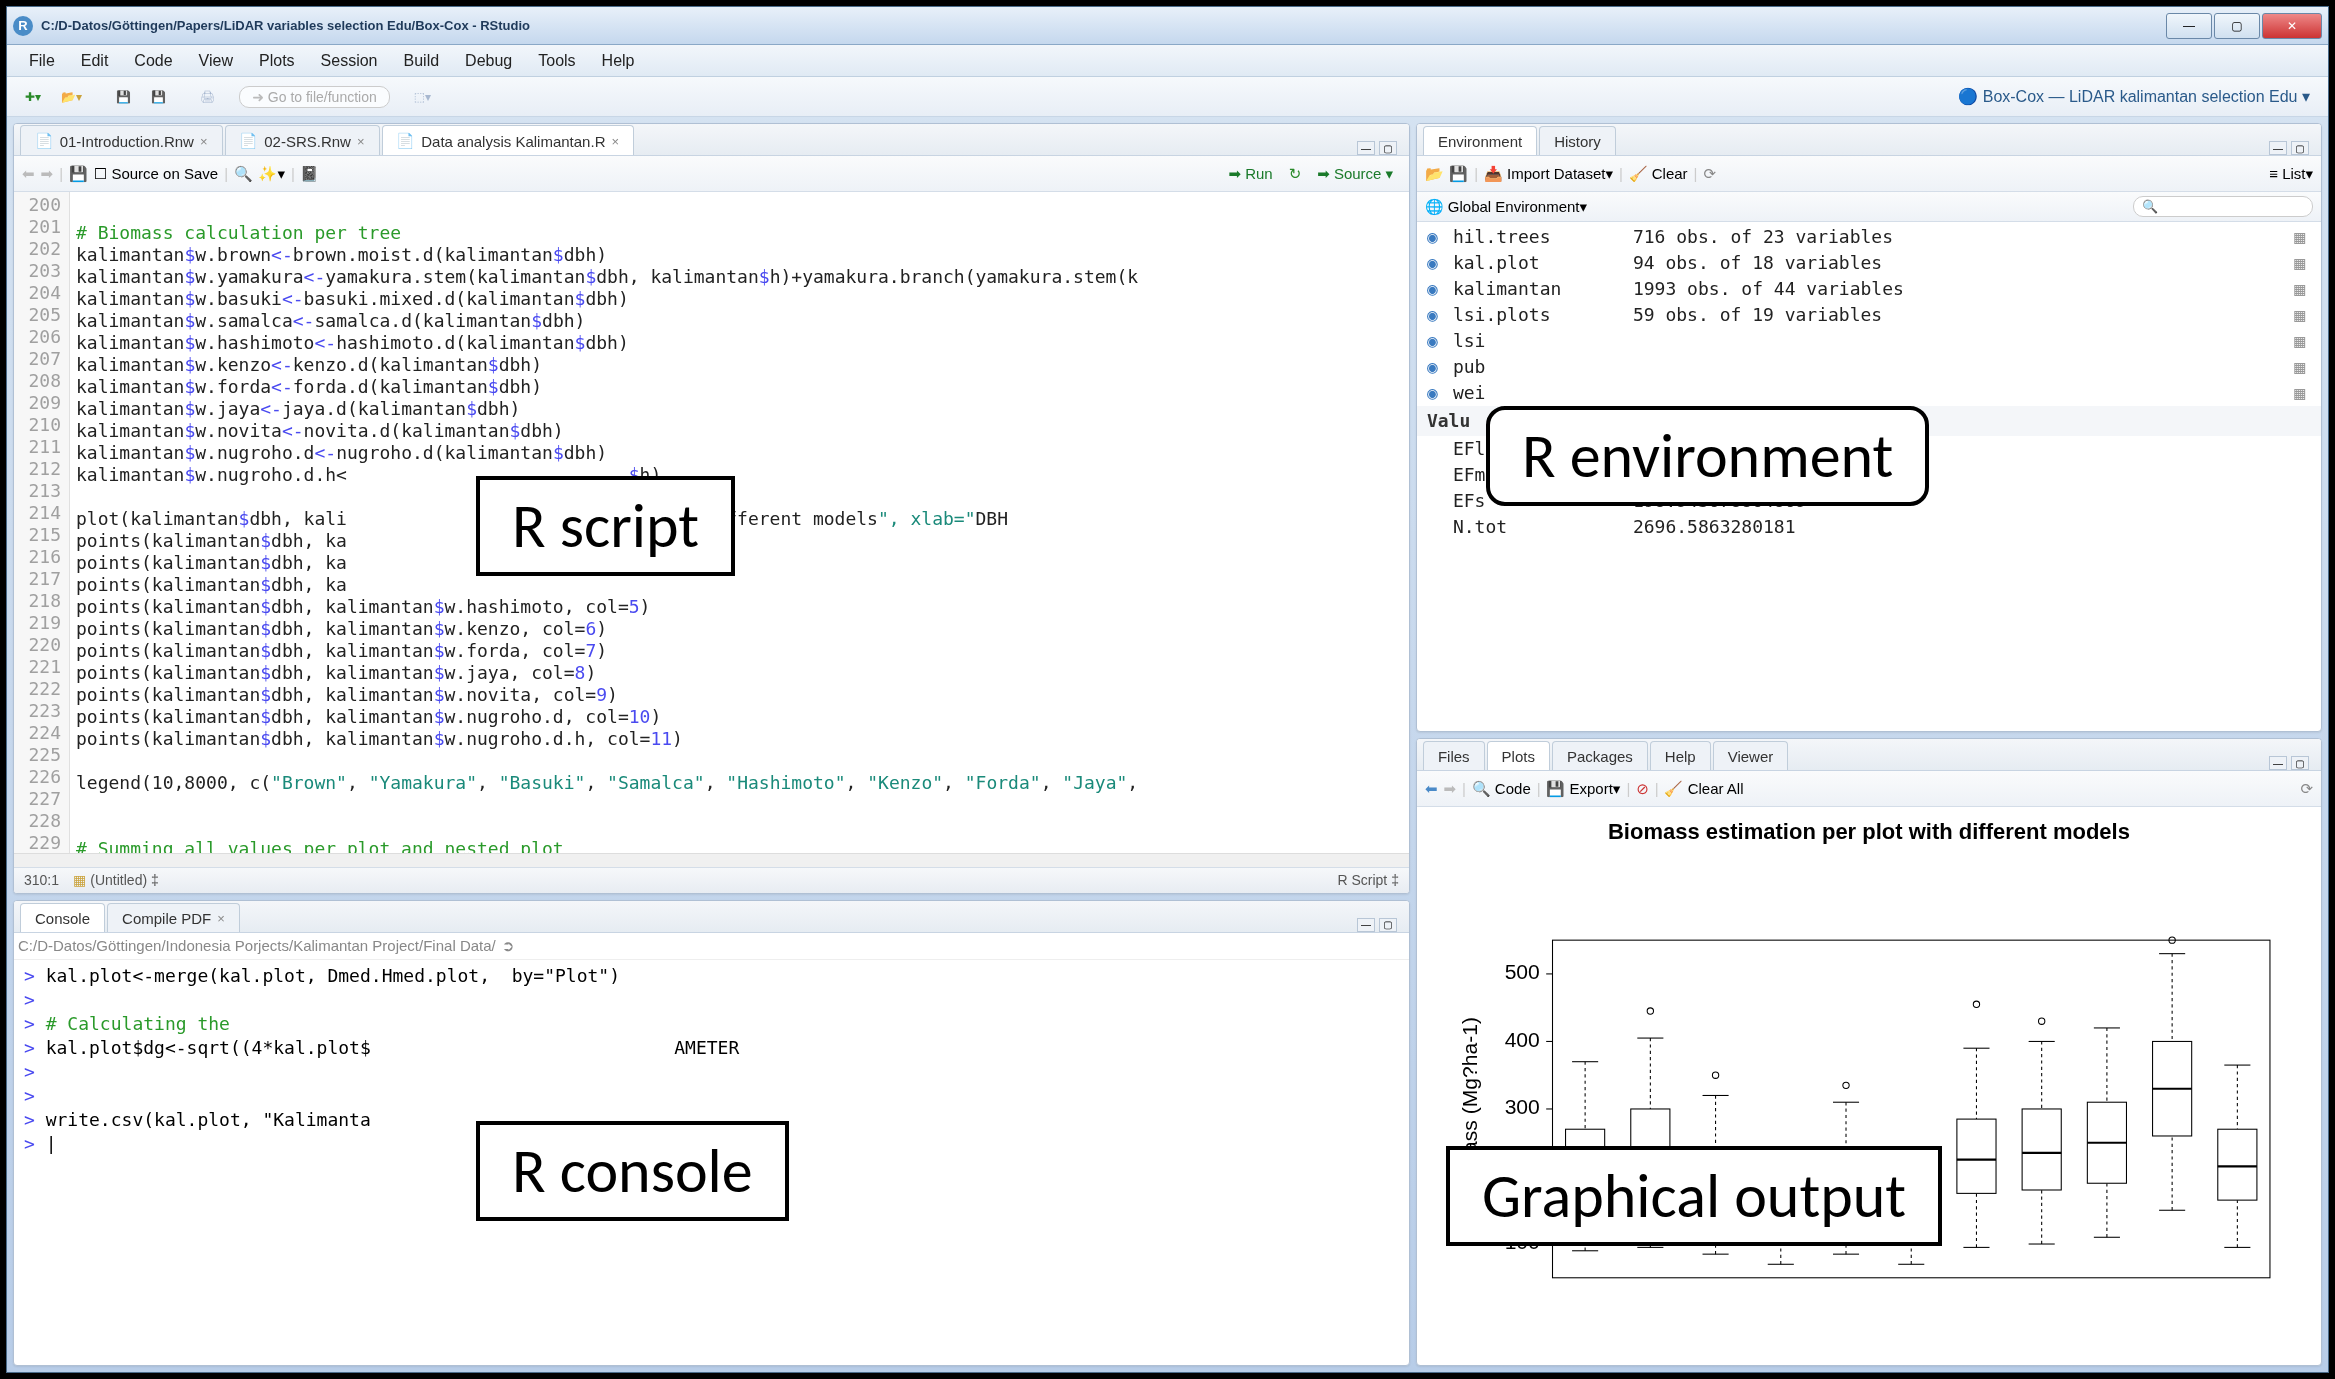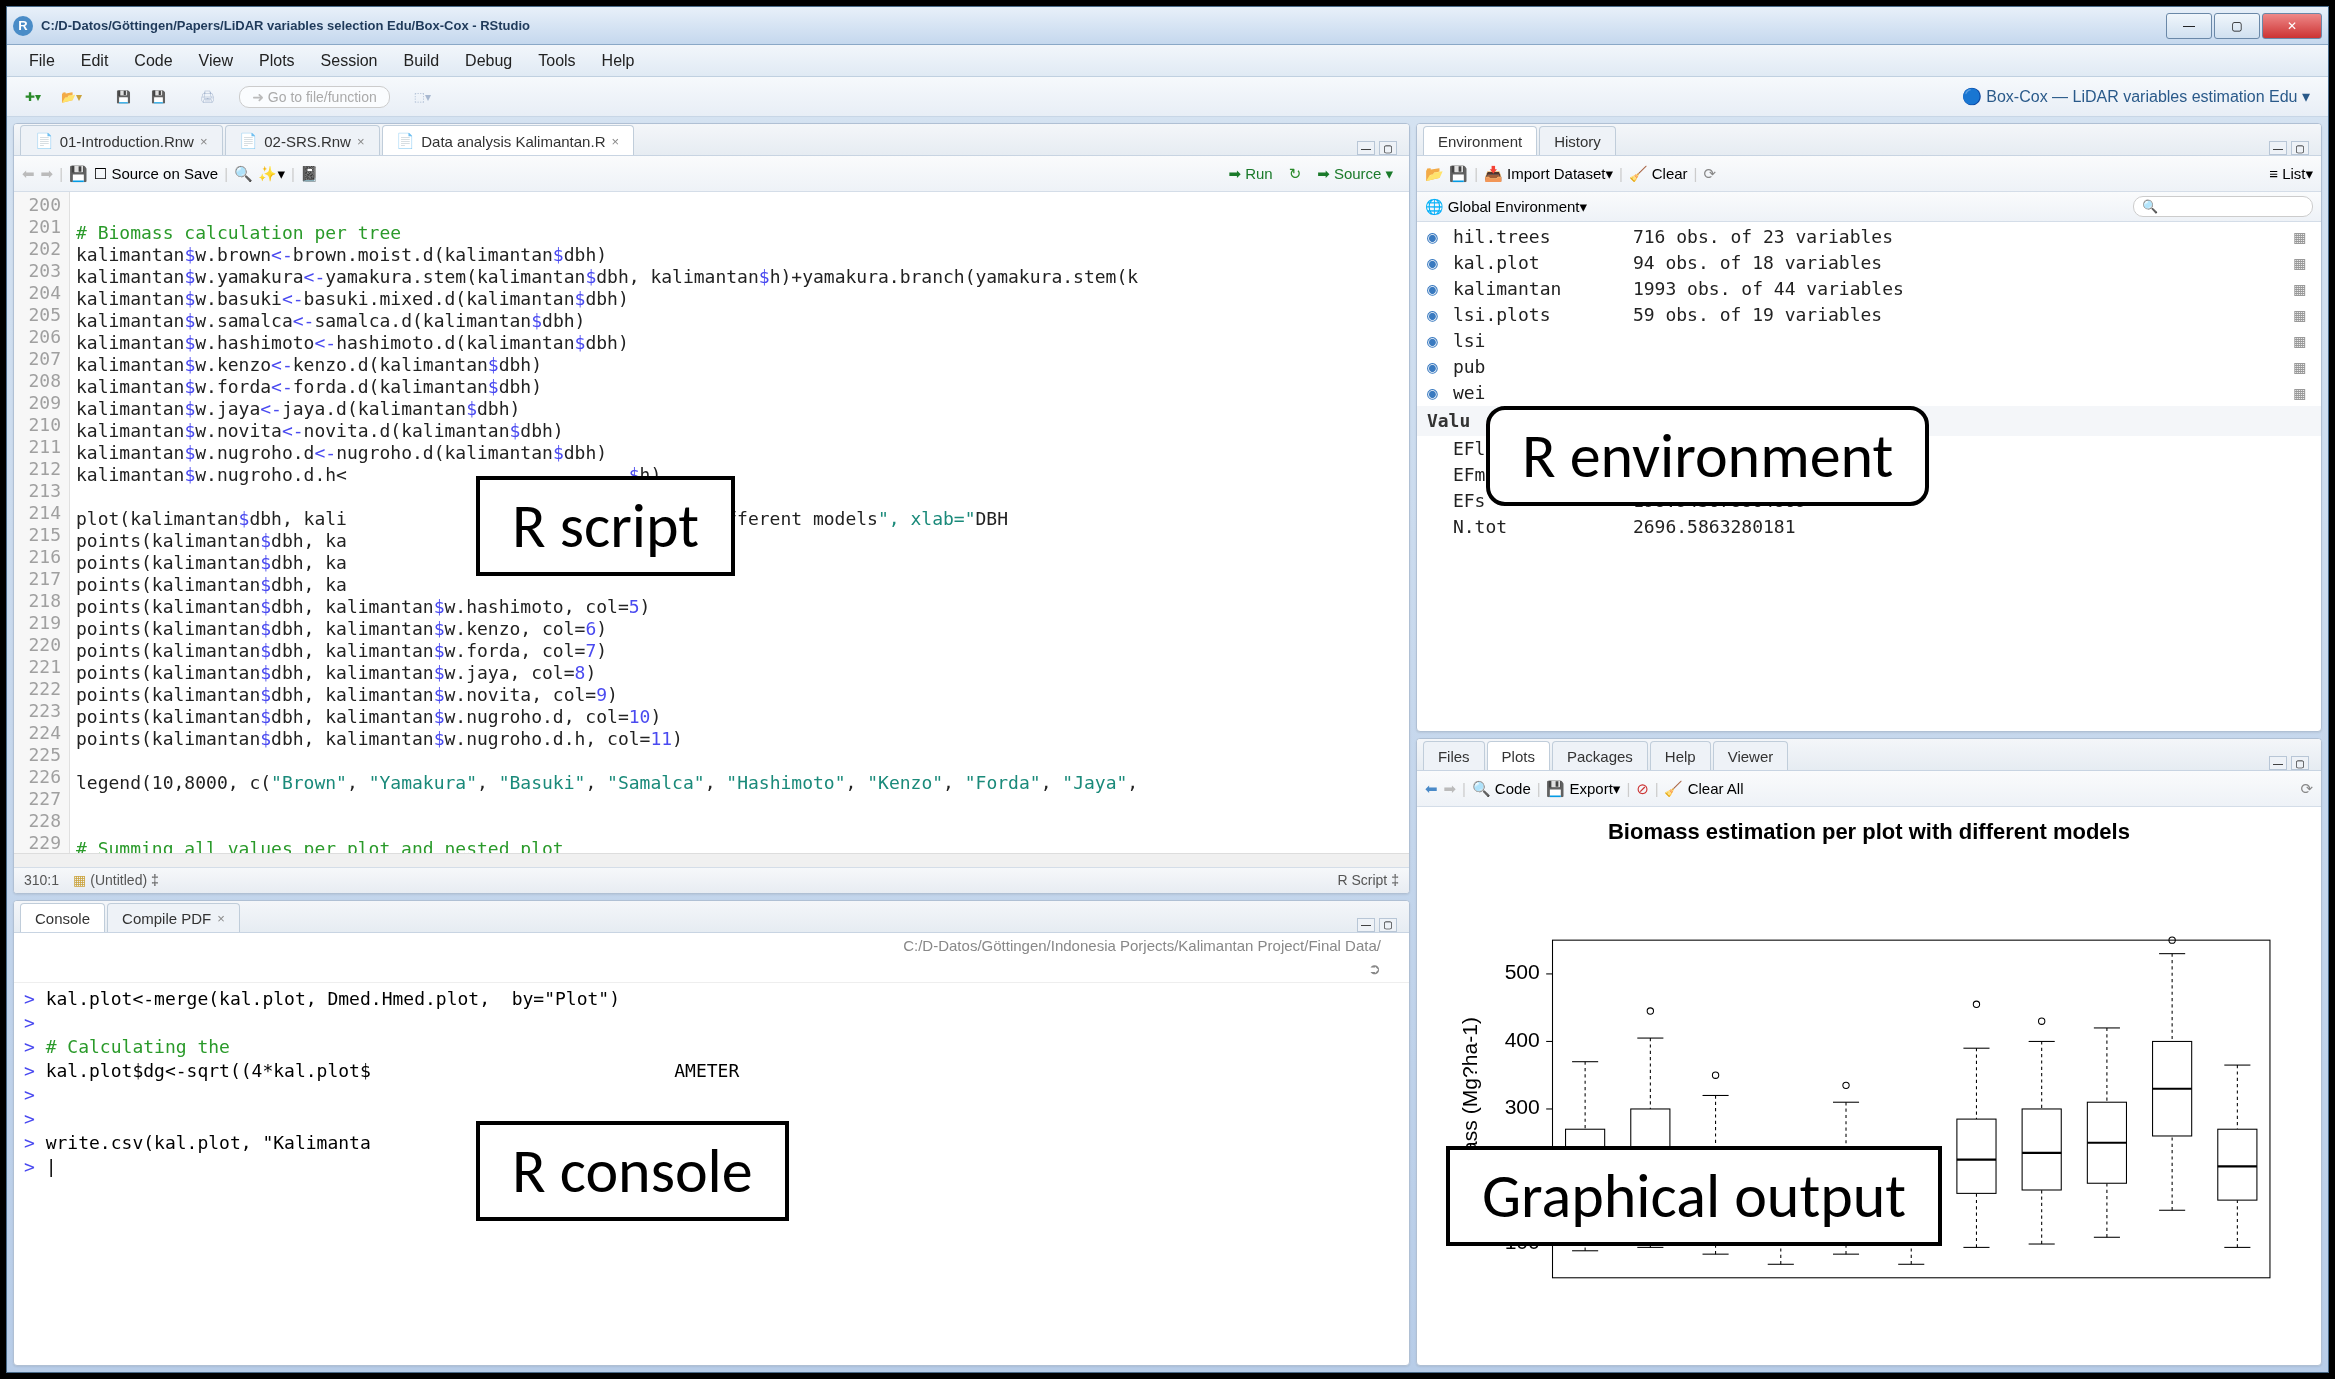--- a/index.html
+++ b/index.html
@@ -37,21 +37,21 @@
 .gutter { width:56px; background:#f7f7f7; border-right:1px solid #e0e0e0; text-align:right; padding:2px 8px 2px 0; color:#a0a0a0; line-height:22px;}
 .code { flex:1; padding:8px 6px; line-height:22px; white-space:pre; overflow:hidden; color:#222;}
 .c-comment { color:#2a9a2a; }
 .c-op { color:#4a4af0; }
 .c-str { color:#1a8a7a; }
 .c-num { color:#4a4af0; }
 .status { height:26px; background:linear-gradient(#f6f8fa,#e8ecf2); border-top:1px solid #d4dde8; display:flex;align-items:center; padding:0 10px; font-size:14px; color:#555;}
 .status-right { margin-left:auto; }
 .console-body { flex:1; font-family:"Lucida Console","Consolas",monospace; font-size:18px; padding:4px 10px; line-height:24px; white-space:pre; overflow:hidden;}
 .console-body .prompt { color:#4a4af0; }
-.console-path { padding:4px 28px; color:#888; font-size:15px; border-bottom:1px solid #eee; display:flex;align-items:flex-end;gap:6px;flex-direction:column;}
+.console-path { padding:4px 4px; color:#888; font-size:15px; border-bottom:1px solid #eee; display:flex;align-items:flex-start;gap:6px;}
 .env-body { flex:1; overflow:hidden; font-family:"Lucida Console","Consolas",monospace; font-size:18px; line-height:26px; padding:2px 0;}
 .env-row { display:flex; padding:0 10px; }
 .env-icon { width:20px; color:#3a7ac0; margin-right:6px;}
 .env-name { width:180px; color:#222;}
 .env-val { flex:1; color:#222; white-space:nowrap; overflow:hidden;}
 .env-grid-icon { margin-left:auto; color:#999; padding-right:6px;}
 .env-hdr { font-weight:bold; padding:2px 10px; background:#f4f6f9; color:#333;}
 .env-search { margin-left:auto; }
 .env-search input { width:180px; border:1px solid #ccc; border-radius:10px; padding:2px 8px; font-size:13px;}
 .plots-body { flex:1; padding:8px 30px 0 30px; display:flex; flex-direction:column; align-items:center; position:relative;}
@@ -97,21 +97,21 @@
     <span class="tbbtn" style="color:#caa23a;">📂▾</span>
     <span class="tbsep"></span>
     <span class="tbbtn" style="color:#88b0dd;">💾</span>
     <span class="tbbtn" style="color:#88b0dd;">💾</span>
     <span class="tbsep"></span>
     <span class="tbbtn" style="color:#a8b8d0;">🖨</span>
     <span class="tbsep"></span>
     <span class="goto-box"><span style="color:#bbb">➜ </span><span>Go to file/function</span></span>
     <span class="tbsep"></span>
     <span class="tbbtn" style="color:#a8b8d0;">⬚▾</span>
-    <span class="project-label">🔵 <span>Box-Cox — LiDAR variables estimation Edu</span> ▾</span>
+    <span class="project-label">🔵 <span>Box-Cox — LiDAR kalimantan selection Edu</span> ▾</span>
   </div>
 
   <div class="content">
     <div class="leftcol">
 
       <div class="pane pane-src">
         <div class="tabs">
           <div class="tab">📄<span>01-Introduction.Rnw</span><span class="tab-close">×</span></div>
           <div class="tab">📄<span>02-SRS.Rnw</span><span class="tab-close">×</span></div>
           <div class="tab active">📄<span>Data analysis Kalimantan.R</span><span class="tab-close">×</span></div>

